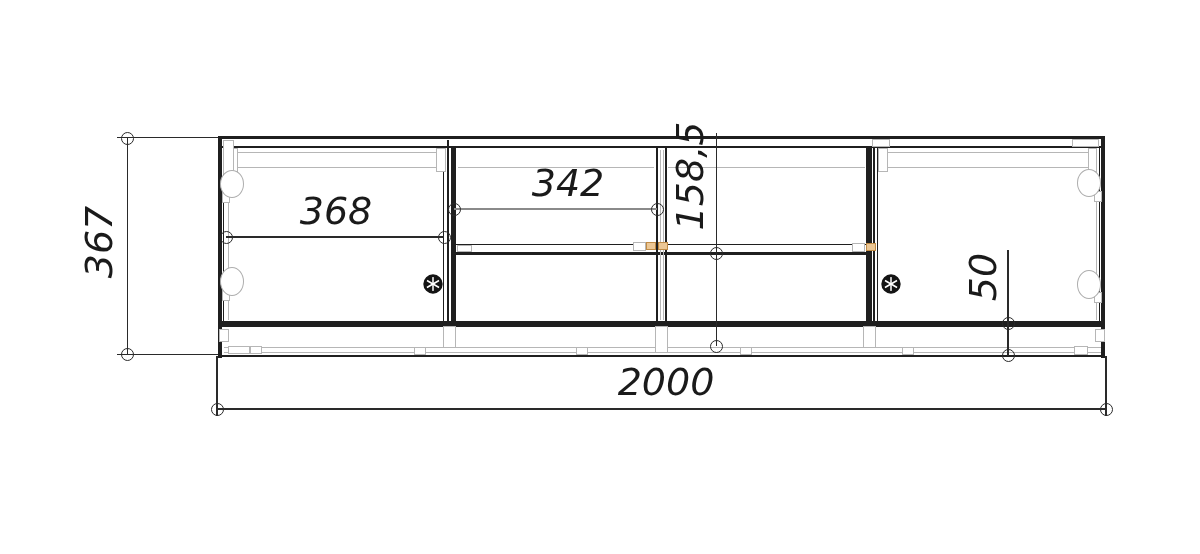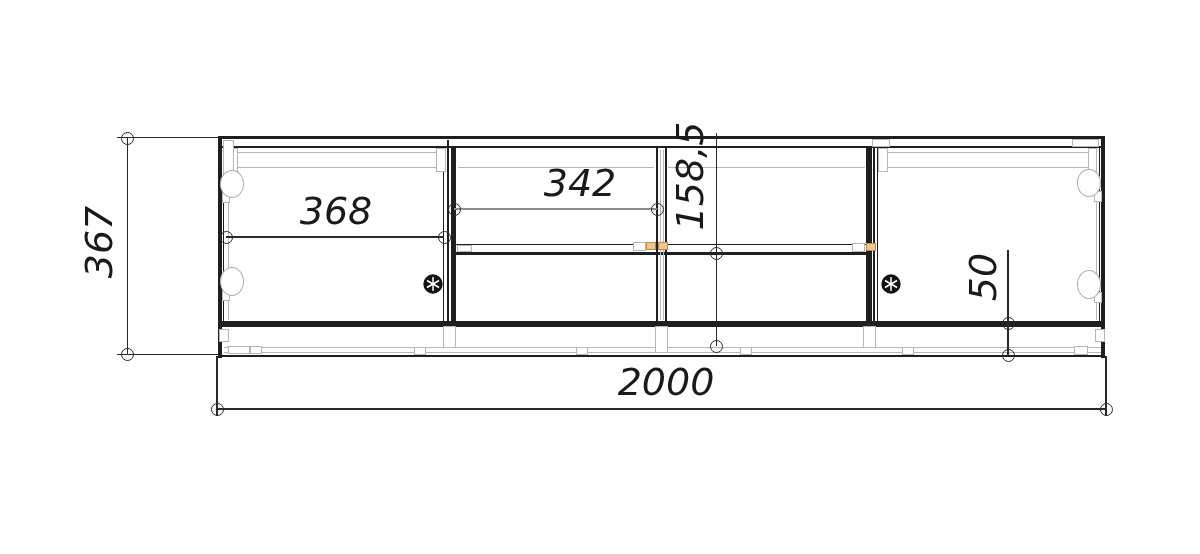--- a/index.html
+++ b/index.html
@@ -128,21 +128,21 @@
   <div class="dimtext" style="left:666px;top:382px">2000</div>
 
   <div class="dl" style="left:226px;top:236.3px;width:218px;height:1.4px"></div>
   <div class="dcirc" style="left:219.5px;top:230.5px"></div>
   <div class="dcirc" style="left:437.5px;top:230.5px"></div>
   <div class="dimtext" style="left:336px;top:211px">368</div>
 
   <div class="dlg" style="left:454px;top:208.3px;width:203px;height:1.6px"></div>
   <div class="dcirc" style="left:447.5px;top:202.5px"></div>
   <div class="dcirc" style="left:650.5px;top:202.5px"></div>
-  <div class="dimtext" style="left:580px;top:183px">342</div>
+  <div class="dimtext" style="left:568px;top:183px">342</div>
 
   <div class="dl" style="left:715.6px;top:133px;width:1.4px;height:213px"></div>
   <div class="dcirc" style="left:709.5px;top:246.5px"></div>
   <div class="dcirc" style="left:709.5px;top:339.5px"></div>
   <div class="dimtext vert" style="left:690px;top:176px">158,5</div>
 
   <div class="dl" style="left:1007.4px;top:250px;width:1.4px;height:106px"></div>
   <div class="dcirc" style="left:1001.5px;top:316.5px"></div>
   <div class="dcirc" style="left:1001.5px;top:348.5px"></div>
   <div class="dimtext vert" style="left:983px;top:277px">50</div>

